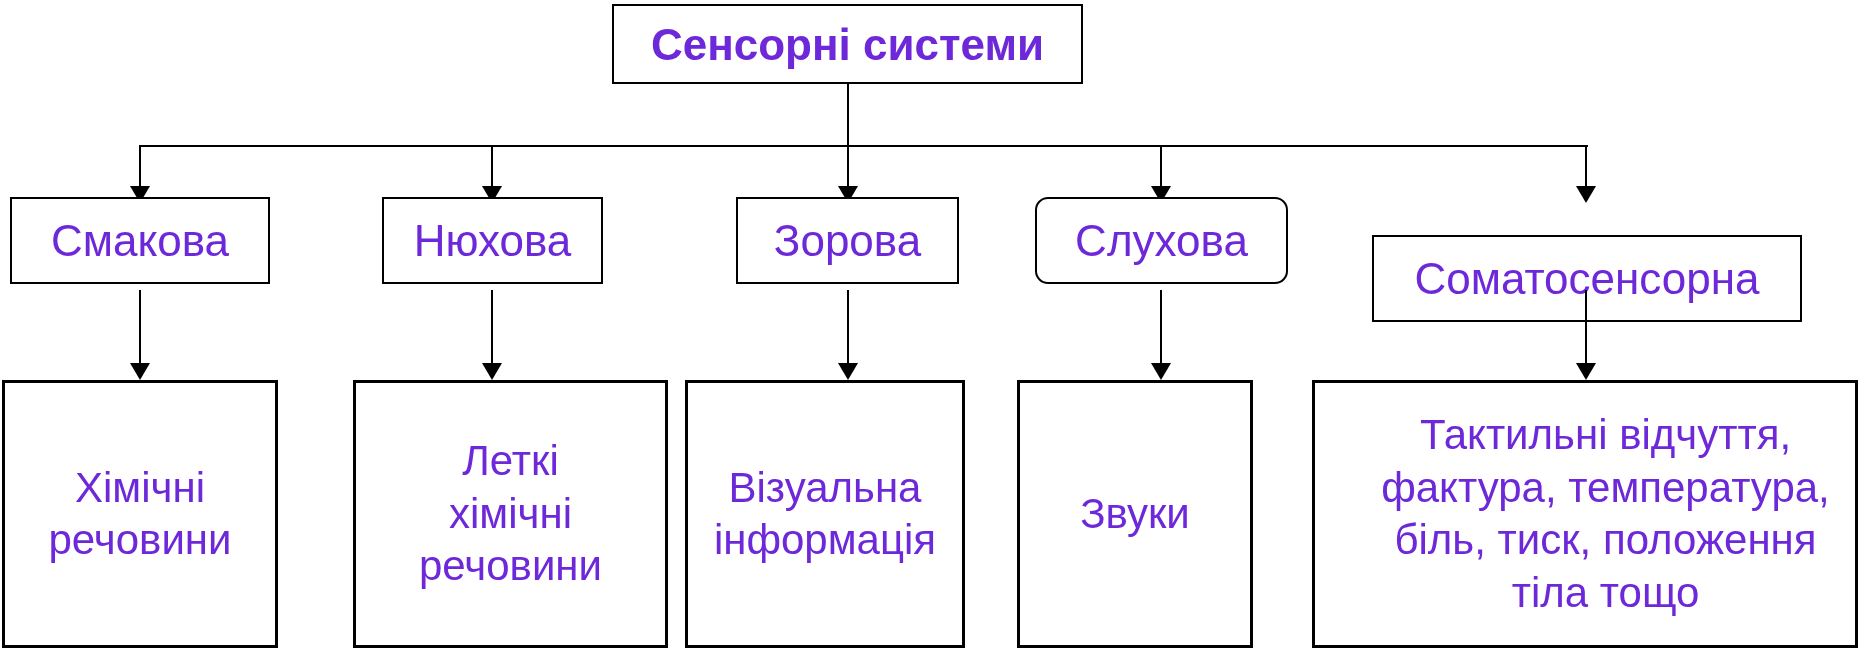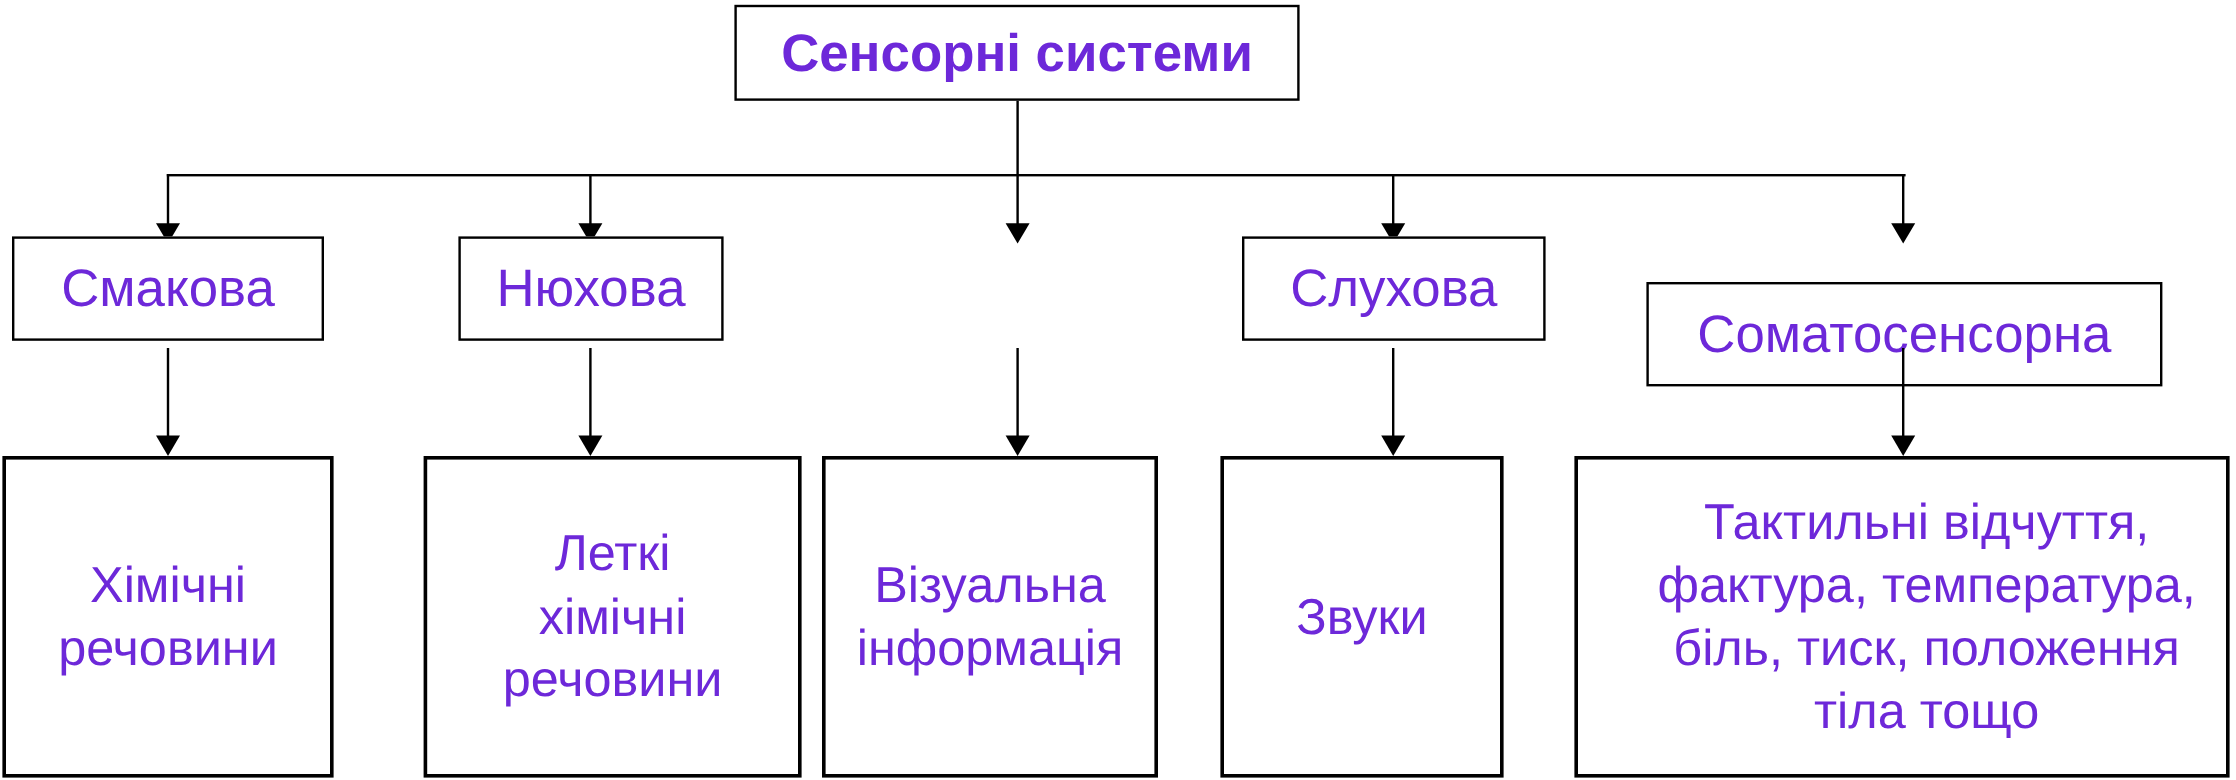--- a/index.html
+++ b/index.html
@@ -34,21 +34,21 @@
   .title-box {
     left: 612px; top: 4px; width: 471px; height: 80px;
     font-weight: bold;
     font-size: 44px;
   }
   
   .l2 { top: 197px; height: 87px; font-size: 44px; }
   .l2-1 { left: 10px;   width: 260px; }
   .l2-2 { left: 382px;  width: 221px; }
   .l2-3 { left: 736px;  width: 223px; }
-  .l2-4 { left: 1035px; width: 253px; }
+  .l2-4 { left: 1035px; width: 253px; border-radius: 13px; }
   .l2-5 { left: 1372px; width: 430px; margin-top: 38px; }
   
   .l3 { top: 380px; height: 268px; font-size: 42px; border-width: 3px; }
   .l3-1 { left: 2px;    width: 276px; }
   .l3-2 { left: 353px;  width: 315px; }
   .l3-3 { left: 685px;  width: 280px; }
   .l3-4 { left: 1017px; width: 236px; }
   .l3-5 { left: 1312px; width: 546px; padding-left: 41px; }
   
   .vline, .hline {
@@ -104,20 +104,23 @@
   <div class="arrow-head ah-row2 ah-c3"></div>
   <div class="arrow-head ah-row2 ah-c4"></div>
   <div class="arrow-head ah-row2 ah-c5"></div>
 
   <div class="box l2 l2-1">
     <span class="label">Смакова</span>
   </div>
   <div class="box l2 l2-2">
     <span class="label">Нюхова</span>
   </div>
+  <div class="box l2 l2-3">
+    <span class="label">Зорова</span>
+  </div>
   <div class="box l2 l2-4">
     <span class="label">Слухова</span>
   </div>
   <div class="box l2 l2-5">
     <span class="label">Соматосенсорна</span>
   </div>
 
   <div class="vline stim-1"></div>
   <div class="vline stim-2"></div>
   <div class="vline stim-3"></div>

